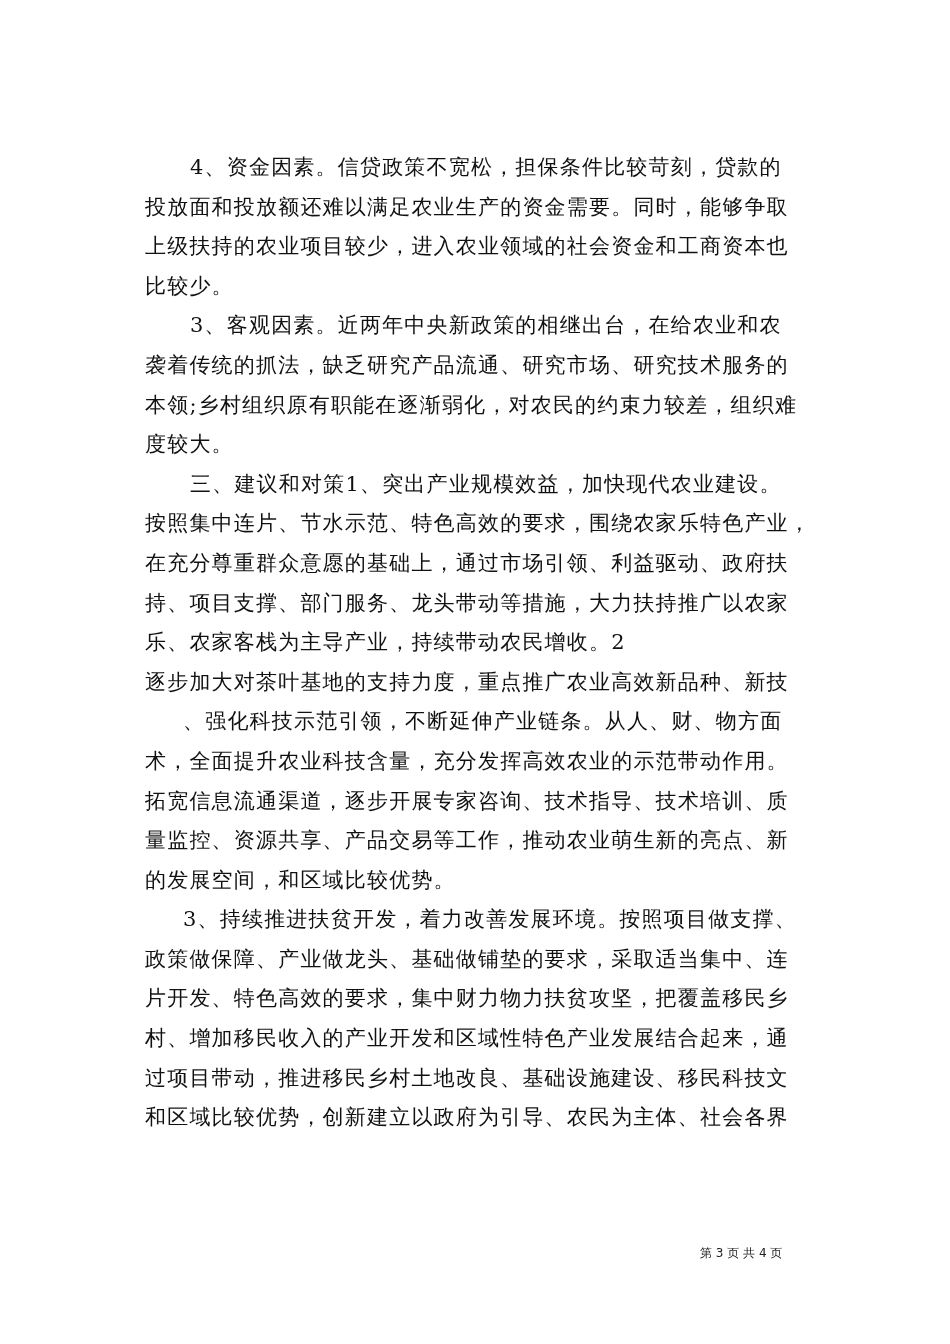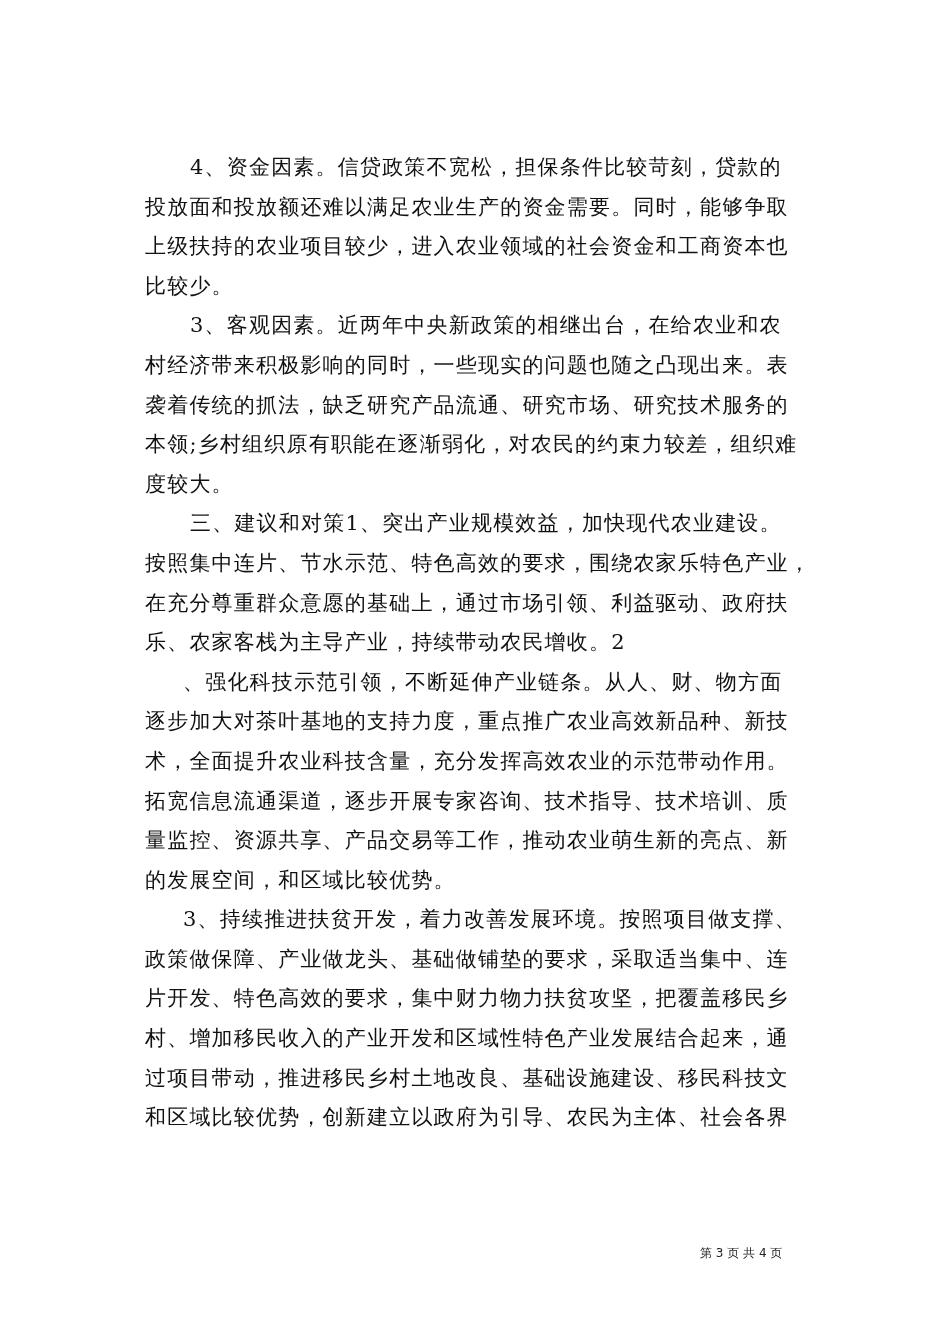--- a/index.html
+++ b/index.html
@@ -29,36 +29,36 @@
 
     <div>
       <div class="line indent">4、资金因素。信贷政策不宽松，担保条件比较苛刻，贷款的</div>
       <div class="line">投放面和投放额还难以满足农业生产的资金需要。同时，能够争取</div>
       <div class="line">上级扶持的农业项目较少，进入农业领域的社会资金和工商资本也</div>
       <div class="line">比较少。</div>
     </div>
 
     <div>
       <div class="line indent">3、客观因素。近两年中央新政策的相继出台，在给农业和农</div>
-      <div class="line">村经济带来积极影响的同时，一些现实的问题也随之凸现出来。表</div>
       <div class="line">袭着传统的抓法，缺乏研究产品流通、研究市场、研究技术服务的</div>
       <div class="line">本领;乡村组织原有职能在逐渐弱化，对农民的约束力较差，组织难</div>
       <div class="line">度较大。</div>
     </div>
 
     <div>
       <div class="line indent">三、建议和对策1、突出产业规模效益，加快现代农业建设。</div>
       <div class="line">按照集中连片、节水示范、特色高效的要求，围绕农家乐特色产业，</div>
       <div class="line">在充分尊重群众意愿的基础上，通过市场引领、利益驱动、政府扶</div>
+      <div class="line">持、项目支撑、部门服务、龙头带动等措施，大力扶持推广以农家</div>
       <div class="line">乐、农家客栈为主导产业，持续带动农民增收。2</div>
     </div>
 
     <div>
+      <div class="line">逐步加大对茶叶基地的支持力度，重点推广农业高效新品种、新技</div>
       <div class="line indent-s">、强化科技示范引领，不断延伸产业链条。从人、财、物方面</div>
-      <div class="line">逐步加大对茶叶基地的支持力度，重点推广农业高效新品种、新技</div>
       <div class="line">术，全面提升农业科技含量，充分发挥高效农业的示范带动作用。</div>
       <div class="line">拓宽信息流通渠道，逐步开展专家咨询、技术指导、技术培训、质</div>
       <div class="line">量监控、资源共享、产品交易等工作，推动农业萌生新的亮点、新</div>
       <div class="line">的发展空间，和区域比较优势。</div>
     </div>
 
     <div>
       <div class="line indent-s">3、持续推进扶贫开发，着力改善发展环境。按照项目做支撑、</div>
       <div class="line">政策做保障、产业做龙头、基础做铺垫的要求，采取适当集中、连</div>
       <div class="line">片开发、特色高效的要求，集中财力物力扶贫攻坚，把覆盖移民乡</div>

